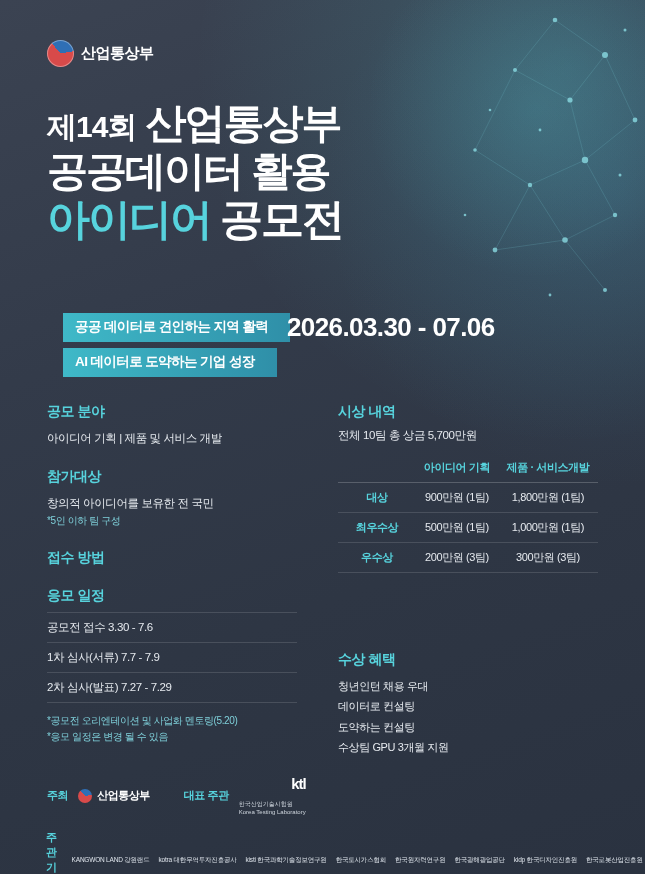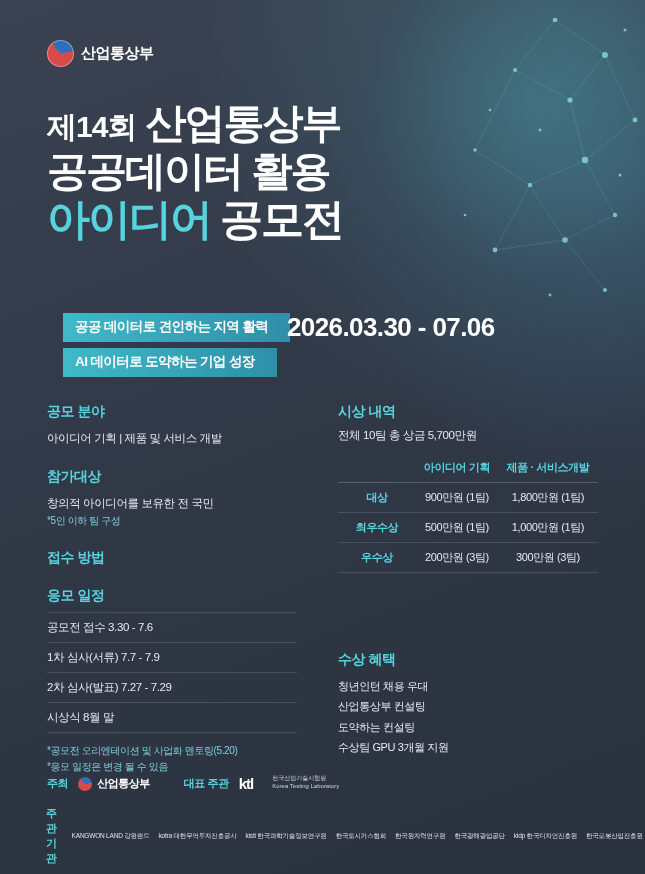--- a/index.html
+++ b/index.html
@@ -77,21 +77,21 @@
   .benefit{font-size:11px;color:#e6eaef;letter-spacing:-.4px;line-height:1.85;}
 
   
   .footer{position:absolute;left:0;top:775px;width:645px;}
   .f-row{display:flex;align-items:center;gap:10px;padding-left:47px;}
   .f-label{color:#57d3dd;font-size:11px;font-weight:bold;letter-spacing:-.4px;}
   .f-host{display:flex;align-items:center;gap:5px;}
   .f-taegeuk{width:14px;height:14px;border-radius:50%;
     background:conic-gradient(from 200deg,#d84a4a 0deg 120deg,#2f6fb5 120deg 240deg,#d84a4a 240deg 360deg);}
   .f-host span{font-size:11px;font-weight:bold;color:#fff;letter-spacing:-.5px;}
-  .ktl{display:flex;align-items:flex-start;gap:19px;}
+  .ktl{display:flex;align-items:flex-end;gap:9px;flex-direction:column;}
   .ktl .mark{font-size:15px;font-weight:bold;color:#ffffff;letter-spacing:-1px;}
   .ktl .sub{font-size:6px;color:#cfd6de;line-height:1.25;}
   .orgs{margin-top:14px;padding:0 28px;}
   .orgrow{display:flex;align-items:center;justify-content:center;gap:9px;flex-wrap:nowrap;margin-bottom:11px;}
   .orgrow.first{justify-content:flex-start;padding-left:18px;}
   .orgname{font-size:6.5px;color:#dfe5ec;white-space:nowrap;letter-spacing:-.2px;display:flex;align-items:center;gap:3px;}
 </style>
 </head>
 <body>
 
@@ -174,21 +174,20 @@
     <div class="txt">창의적 아이디어를 보유한 전 국민</div>
     <div class="note">*5인 이하 팀 구성</div>
 
     <div class="sec-title mt">접수 방법</div>
 
     <div class="sec-title mt">응모 일정</div>
     <div class="sched-wrap">
       <div class="sched-item">공모전 접수 3.30 - 7.6</div>
       <div class="sched-item">1차 심사(서류) 7.7 - 7.9</div>
       <div class="sched-item">2차 심사(발표) 7.27 - 7.29</div>
-      <div class="sched-item">시상식 8월 말</div>
     </div>
     <div class="note" style="margin-top:10px">*공모전 오리엔테이션 및 사업화 멘토링(5.20)</div>
     <div class="note">*응모 일정은 변경 될 수 있음</div>
   </div>
 
   <div class="col-right">
     <div class="sec-title">시상 내역</div>
     <div class="prize-sub">전체 10팀 총 상금 5,700만원</div>
 
     <table class="ptable">
@@ -213,21 +212,21 @@
         <tr>
           <td class="first">우수상</td>
           <td>200만원 (3팀)</td>
           <td>300만원 (3팀)</td>
         </tr>
       </tbody>
     </table>
 
     <div class="sec-title" style="margin-top:78px">수상 혜택</div>
     <div class="benefit">청년인턴 채용 우대</div>
-    <div class="benefit">산업통상부 컨설팅</div>
+    <div class="benefit">데이터로 컨설팅</div>
     <div class="benefit">도약하는 컨설팅</div>
     <div class="benefit">수상팀 GPU 3개월 지원</div>
   </div>
 
   <div class="footer">
     <div class="f-row">
       <span class="f-label">주최</span>
       <span class="f-host">
         <span class="f-taegeuk"></span>
         <span>산업통상부</span>

